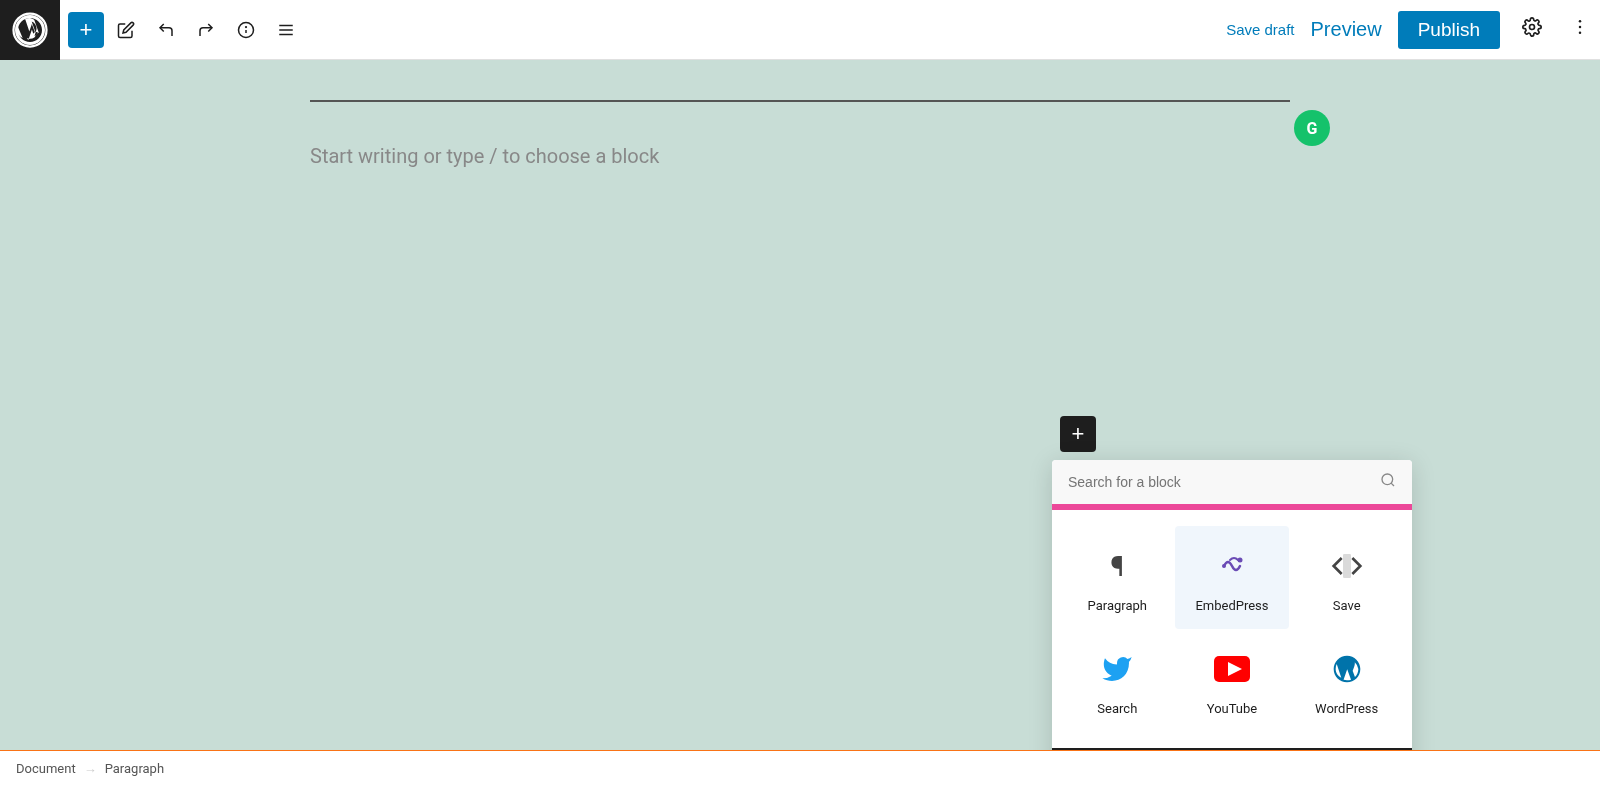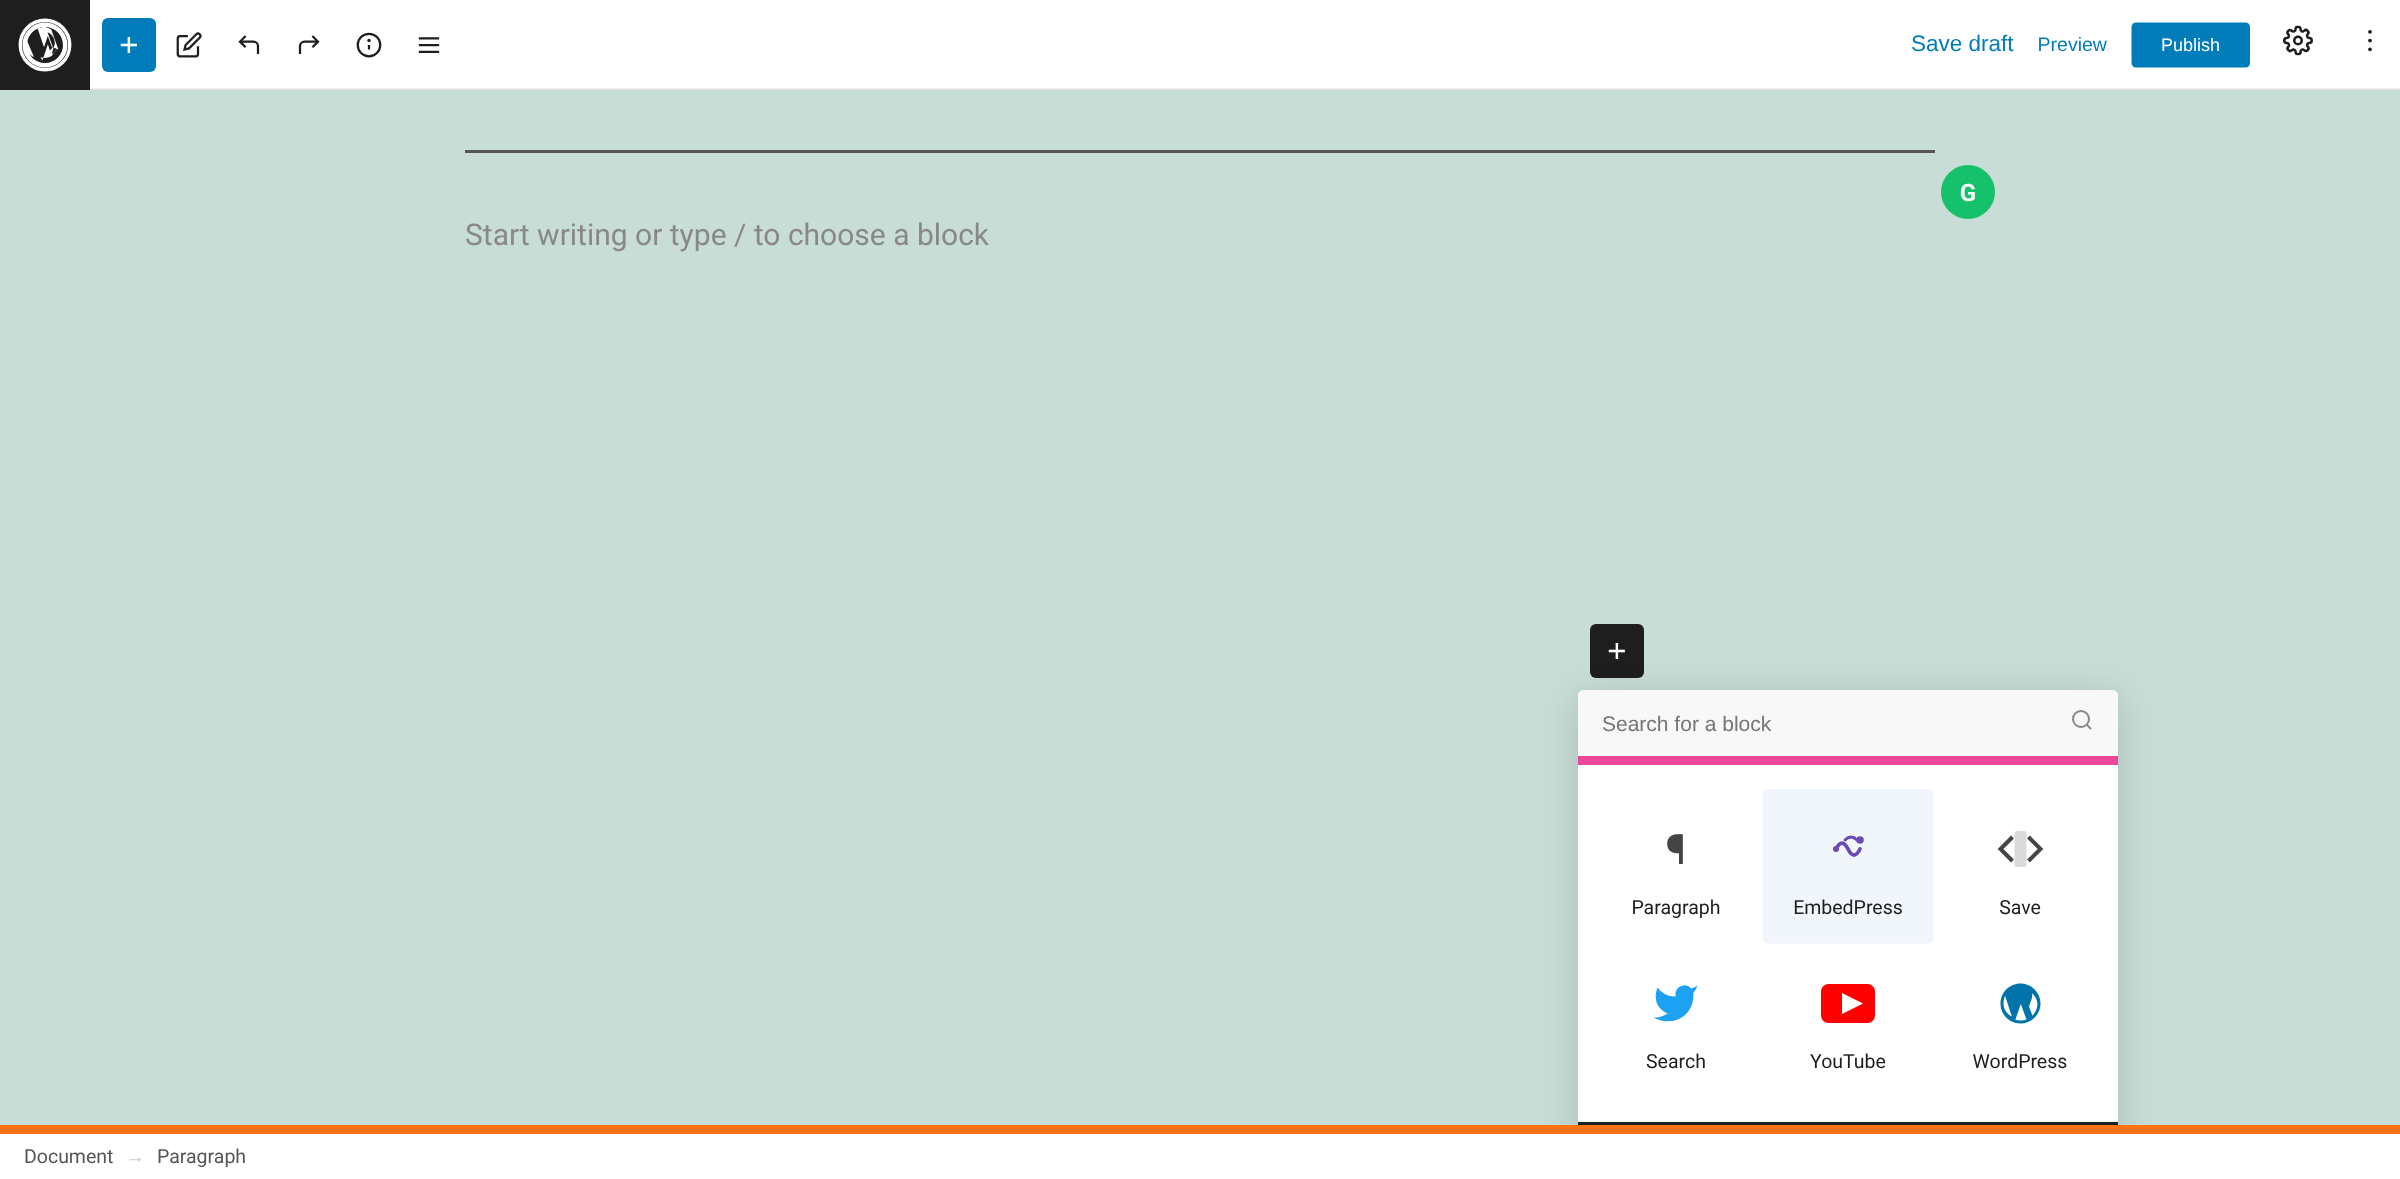--- a/index.html
+++ b/index.html
@@ -32,25 +32,25 @@
     }
     .toolbar-right {
       margin-left: auto; display: flex; align-items: center; gap: 16px; padding-right: 4px;
     }
     .save-draft-btn {
       background: none; border: none; cursor: pointer;
       color: #007cba; font-size: 15px;
     }
     .preview-btn {
       background: none; border: none; cursor: pointer;
-      color: #007cba; font-size: 13px;
+      color: #007cba; font-size: 20px;
     }
     .publish-btn {
       background: #007cba; color: #fff; border: none;
-      padding: 8px 20px; border-radius: 3px; font-size: 12px; font-weight: 500;
+      padding: 8px 20px; border-radius: 3px; font-size: 19px; font-weight: 500;
       cursor: pointer;
     }
     .icon-gear, .icon-more {
       background: none; border: none; cursor: pointer;
       color: #1e1e1e; font-size: 18px; padding: 4px 6px;
     }
 
     
     #editor {
       margin-top: 60px;
@@ -170,21 +170,21 @@
     .browse-all-btn {
       width: 100%; padding: 16px;
       background: #1e1e1e; color: #fff;
       border: none; font-size: 15px; font-weight: 500;
       cursor: pointer; text-align: center;
     }
 
     
     #status-bar {
       position: fixed; bottom: 0; left: 0; right: 0; height: 36px;
-      background: #fff; border-top: 6px solid #f97316;
+      background: #fff; border-top: 1px solid #f97316;
       display: flex; align-items: center; padding: 0 16px;
       font-size: 13px; color: #555; z-index: 100;
     }
     .status-sep { margin: 0 8px; color: #ccc; }
 
     
     .block-item.hovered { background: #f0f6fc; }
   </style>
 </head>
 <body>

